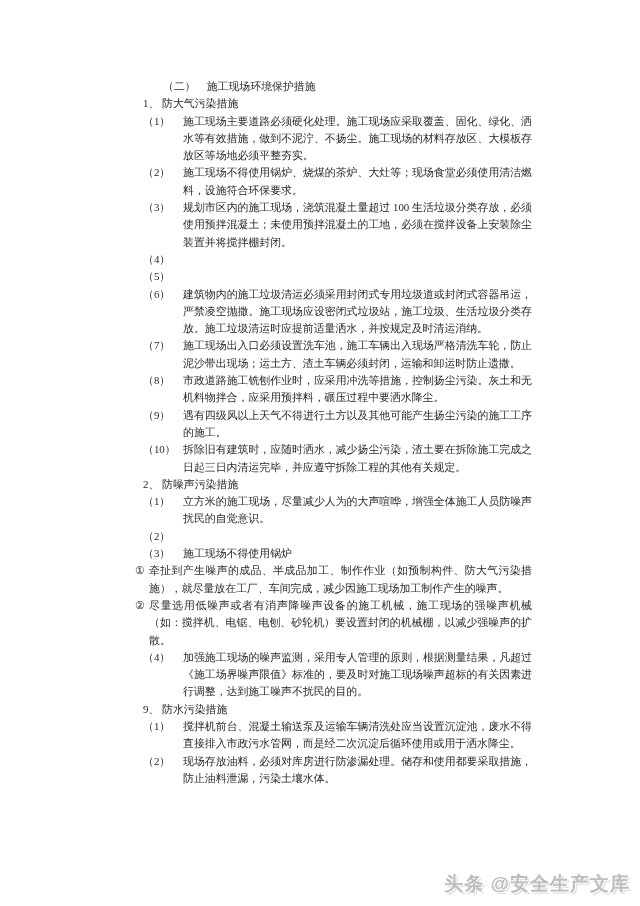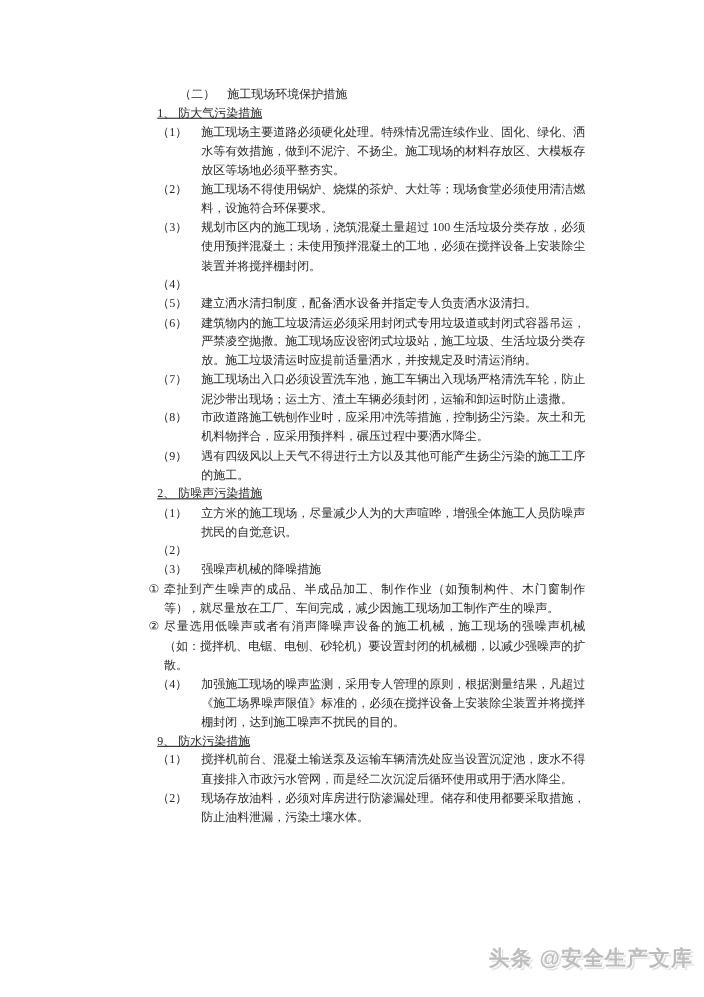--- a/index.html
+++ b/index.html
@@ -10,102 +10,105 @@
   .doc{
     position:relative;width:640px;height:906px;
     background:#ffffff;overflow:hidden;color:#282828;
   }
   .content{
     position:absolute;left:143px;top:78px;width:389px;
     font-size:10.9px;line-height:17.3px;
   }
   .heading{margin-left:20px;white-space:nowrap;}
   .heading .h-marker{margin-right:11px;}
-  .sec-title{white-space:nowrap;text-decoration:underline;}
+  .sec-title{white-space:nowrap;}
   .item{display:flex;}
   .item .num{flex:0 0 40px;}
   .item .txt{flex:1;text-align:justify;text-justify:inter-ideograph;}
   .item.circle{margin-left:-8px;width:calc(100% + 8px);}
   .item.circle .num{flex:0 0 14px;}
   .watermark{
-    position:absolute;right:10px;bottom:22px;
+    position:absolute;right:10px;bottom:9px;
     font-family:"Liberation Sans","DejaVu Sans",sans-serif;
     font-size:19px;font-weight:bold;letter-spacing:1px;
     color:#bdbdbd;
     text-shadow:1px 1px 0 #ffffff,2px 2px 1px #d8d8d8;
   }
 </style>
 </head>
 <body>
 
 <div class="doc">
   <div class="content">
     <div class="heading">
       <span class="h-marker">（二）</span><span class="h-text">施工现场环境保护措施</span>
     </div>
     <div id="sections">
         <div class="sec-title">1、 防大气污染措施</div>
         <div class="item">
           <span class="num">（1）</span>
-          <span class="txt">施工现场主要道路必须硬化处理。特殊情况需连续作业、固化、绿化、洒水等有效措施，做到不泥泞、不扬尘。施工现场的材料存放区、大模板存放区等场地必须平整夯实。</span>
+          <span class="txt">施工现场主要道路必须硬化处理。施工现场应采取覆盖、固化、绿化、洒水等有效措施，做到不泥泞、不扬尘。施工现场的材料存放区、大模板存放区等场地必须平整夯实。</span>
         </div>
         <div class="item">
           <span class="num">（2）</span>
           <span class="txt">施工现场不得使用锅炉、烧煤的茶炉、大灶等；现场食堂必须使用清洁燃料，设施符合环保要求。</span>
         </div>
         <div class="item">
           <span class="num">（3）</span>
           <span class="txt">规划市区内的施工现场，浇筑混凝土量超过 100 生活垃圾分类存放，必须使用预拌混凝土；未使用预拌混凝土的工地，必须在搅拌设备上安装除尘装置并将搅拌棚封闭。</span>
         </div>
         <div class="item">
           <span class="num">（4）</span>
         </div>
         <div class="item">
           <span class="num">（5）</span>
-          <span class="txt">建立洒水清扫制度，配备洒水设备并指定专人负责洒水汲清扫。</span>
         </div>
         <div class="item">
           <span class="num">（6）</span>
           <span class="txt">建筑物内的施工垃圾清运必须采用封闭式专用垃圾道或封闭式容器吊运，严禁凌空抛撒。施工现场应设密闭式垃圾站，施工垃圾、生活垃圾分类存放。施工垃圾清运时应提前适量洒水，并按规定及时清运消纳。</span>
         </div>
         <div class="item">
           <span class="num">（7）</span>
           <span class="txt">施工现场出入口必须设置洗车池，施工车辆出入现场严格清洗车轮，防止泥沙带出现场；运土方、渣土车辆必须封闭，运输和卸运时防止遗撒。</span>
         </div>
         <div class="item">
           <span class="num">（8）</span>
           <span class="txt">市政道路施工铣刨作业时，应采用冲洗等措施，控制扬尘污染。灰土和无机料物拌合，应采用预拌料，碾压过程中要洒水降尘。</span>
         </div>
         <div class="item">
           <span class="num">（9）</span>
           <span class="txt">遇有四级风以上天气不得进行土方以及其他可能产生扬尘污染的施工工序的施工。</span>
         </div>
+        <div class="item">
+          <span class="num">（10）</span>
+          <span class="txt">拆除旧有建筑时，应随时洒水，减少扬尘污染，渣土要在拆除施工完成之日起三日内清运完毕，并应遵守拆除工程的其他有关规定。</span>
+        </div>
         <div class="sec-title">2、 防噪声污染措施</div>
         <div class="item">
           <span class="num">（1）</span>
           <span class="txt">立方米的施工现场，尽量减少人为的大声喧哗，增强全体施工人员防噪声扰民的自觉意识。</span>
         </div>
         <div class="item">
           <span class="num">（2）</span>
         </div>
         <div class="item">
           <span class="num">（3）</span>
-          <span class="txt">强噪声机械的降噪措施</span>
+          <span class="txt">施工现场不得使用锅炉</span>
         </div>
         <div class="item circle">
           <span class="num">①</span>
-          <span class="txt">牵扯到产生噪声的成品、半成品加工、制作作业（如预制构件、木门窗制作等），就尽量放在工厂、车间完成，减少因施工现场加工制作产生的噪声。</span>
+          <span class="txt">牵扯到产生噪声的成品、半成品加工、制作作业（如预制构件、防大气污染措施），就尽量放在工厂、车间完成，减少因施工现场加工制作产生的噪声。</span>
         </div>
         <div class="item circle">
           <span class="num">②</span>
           <span class="txt">尽量选用低噪声或者有消声降噪声设备的施工机械，施工现场的强噪声机械（如：搅拌机、电锯、电刨、砂轮机）要设置封闭的机械棚，以减少强噪声的扩散。</span>
         </div>
         <div class="item">
           <span class="num">（4）</span>
-          <span class="txt">加强施工现场的噪声监测，采用专人管理的原则，根据测量结果，凡超过《施工场界噪声限值》标准的，必须在搅拌设备上安装除尘装置并将搅拌棚封闭，达到施工噪声不扰民的目的。</span>
+          <span class="txt">加强施工现场的噪声监测，采用专人管理的原则，根据测量结果，凡超过《施工场界噪声限值》标准的，要及时对施工现场噪声超标的有关因素进行调整，达到施工噪声不扰民的目的。</span>
         </div>
         <div class="sec-title">9、 防水污染措施</div>
         <div class="item">
           <span class="num">（1）</span>
           <span class="txt">搅拌机前台、混凝土输送泵及运输车辆清洗处应当设置沉淀池，废水不得直接排入市政污水管网，而是经二次沉淀后循环使用或用于洒水降尘。</span>
         </div>
         <div class="item">
           <span class="num">（2）</span>
           <span class="txt">现场存放油料，必须对库房进行防渗漏处理。储存和使用都要采取措施，防止油料泄漏，污染土壤水体。</span>
         </div>

